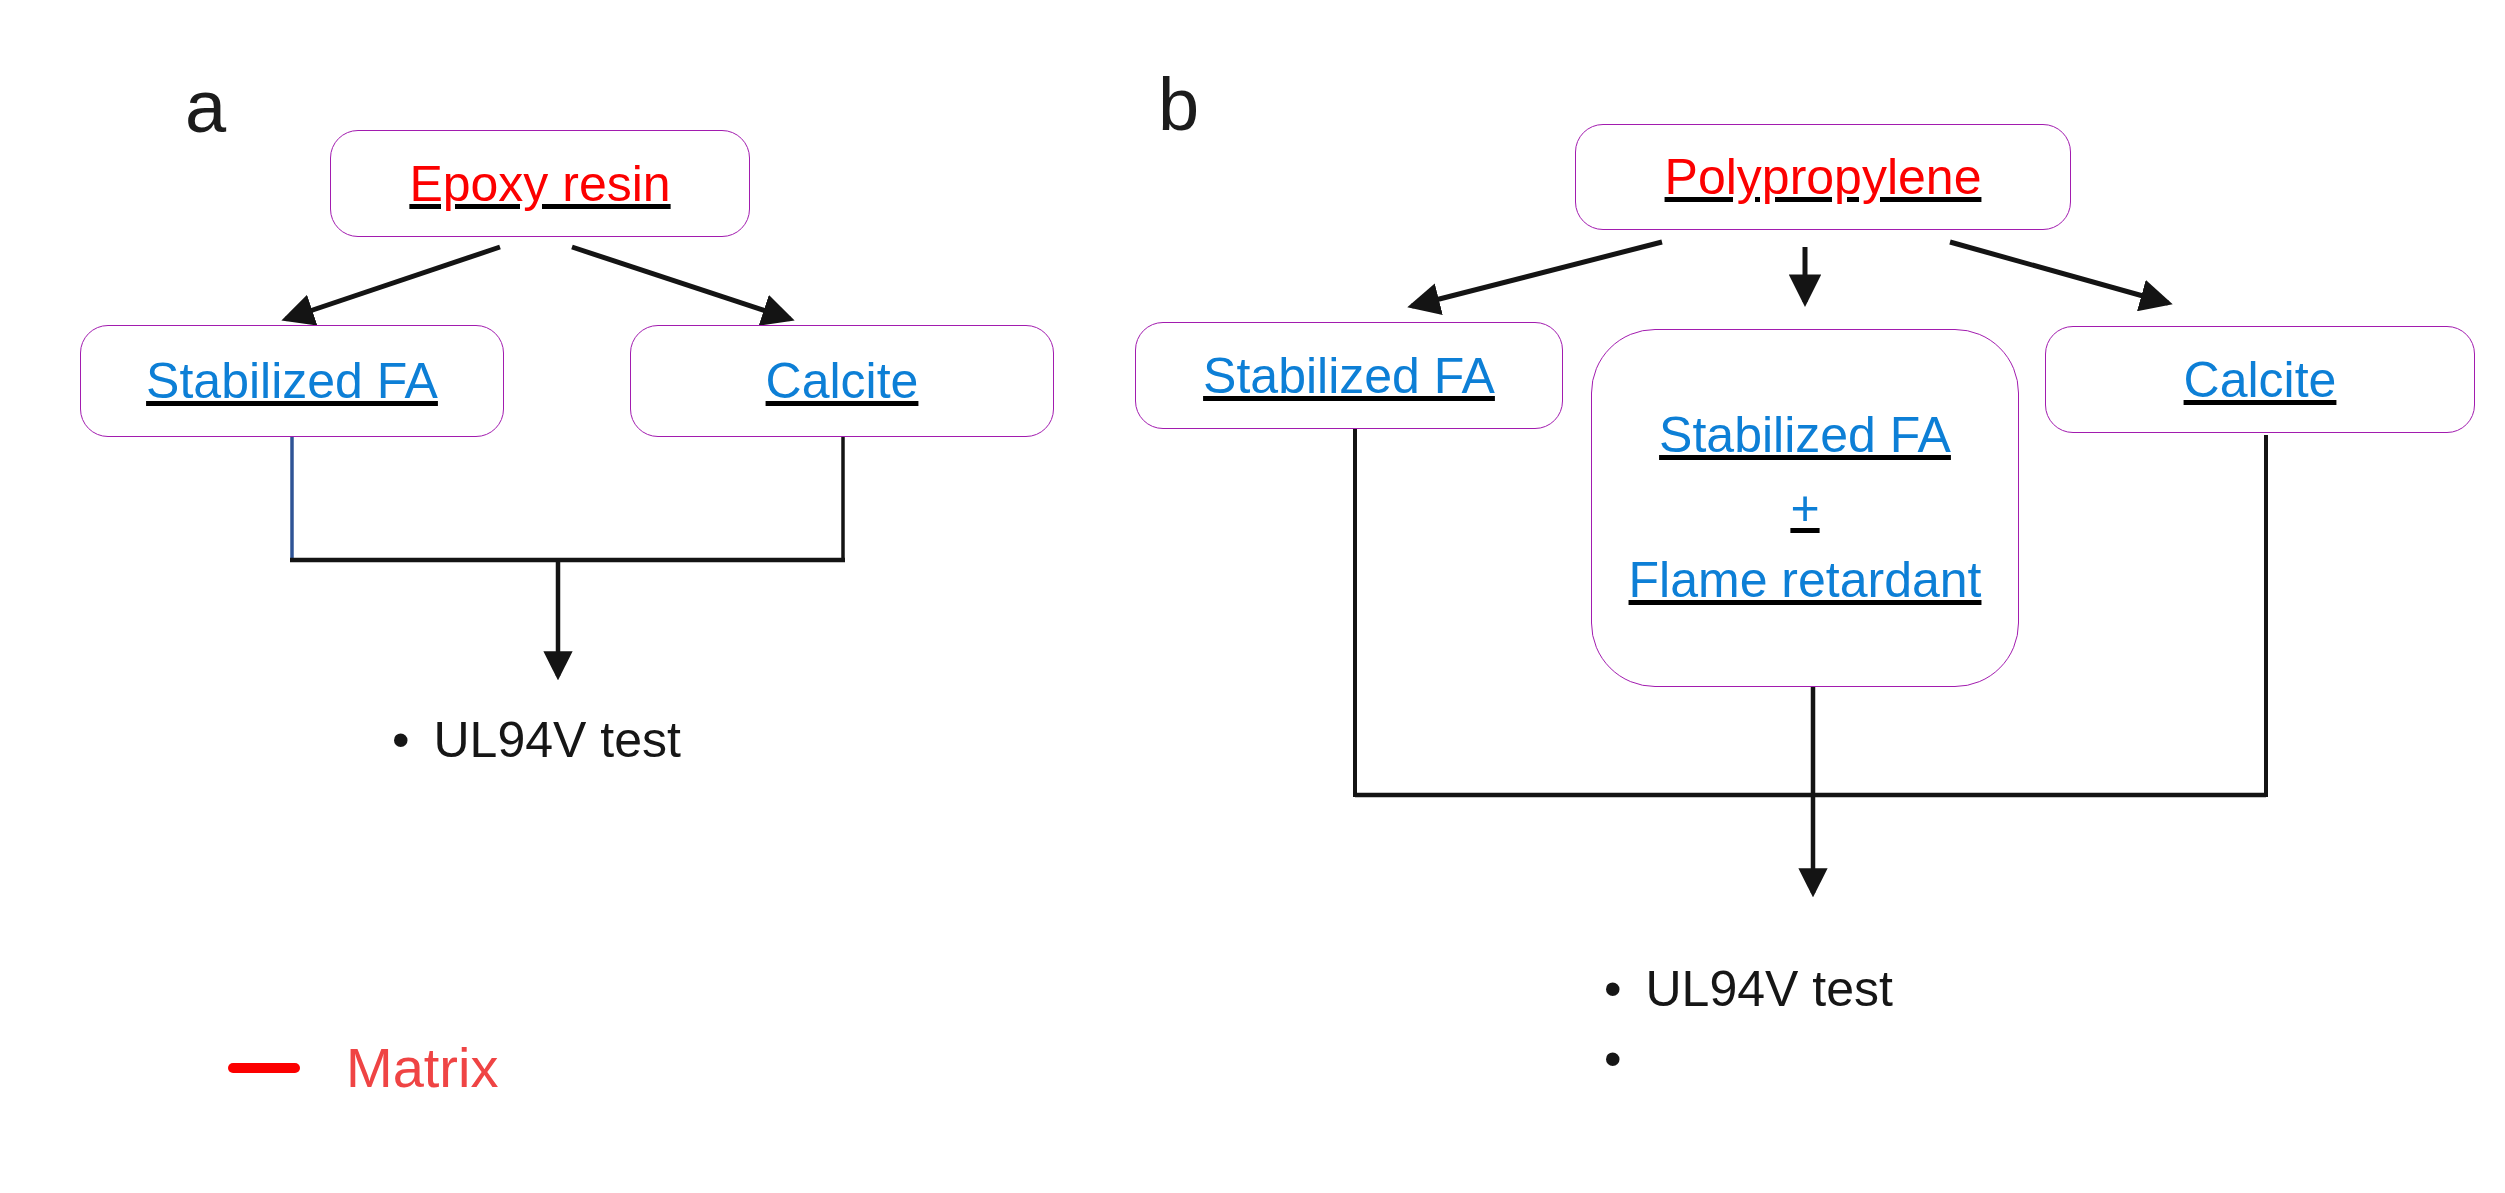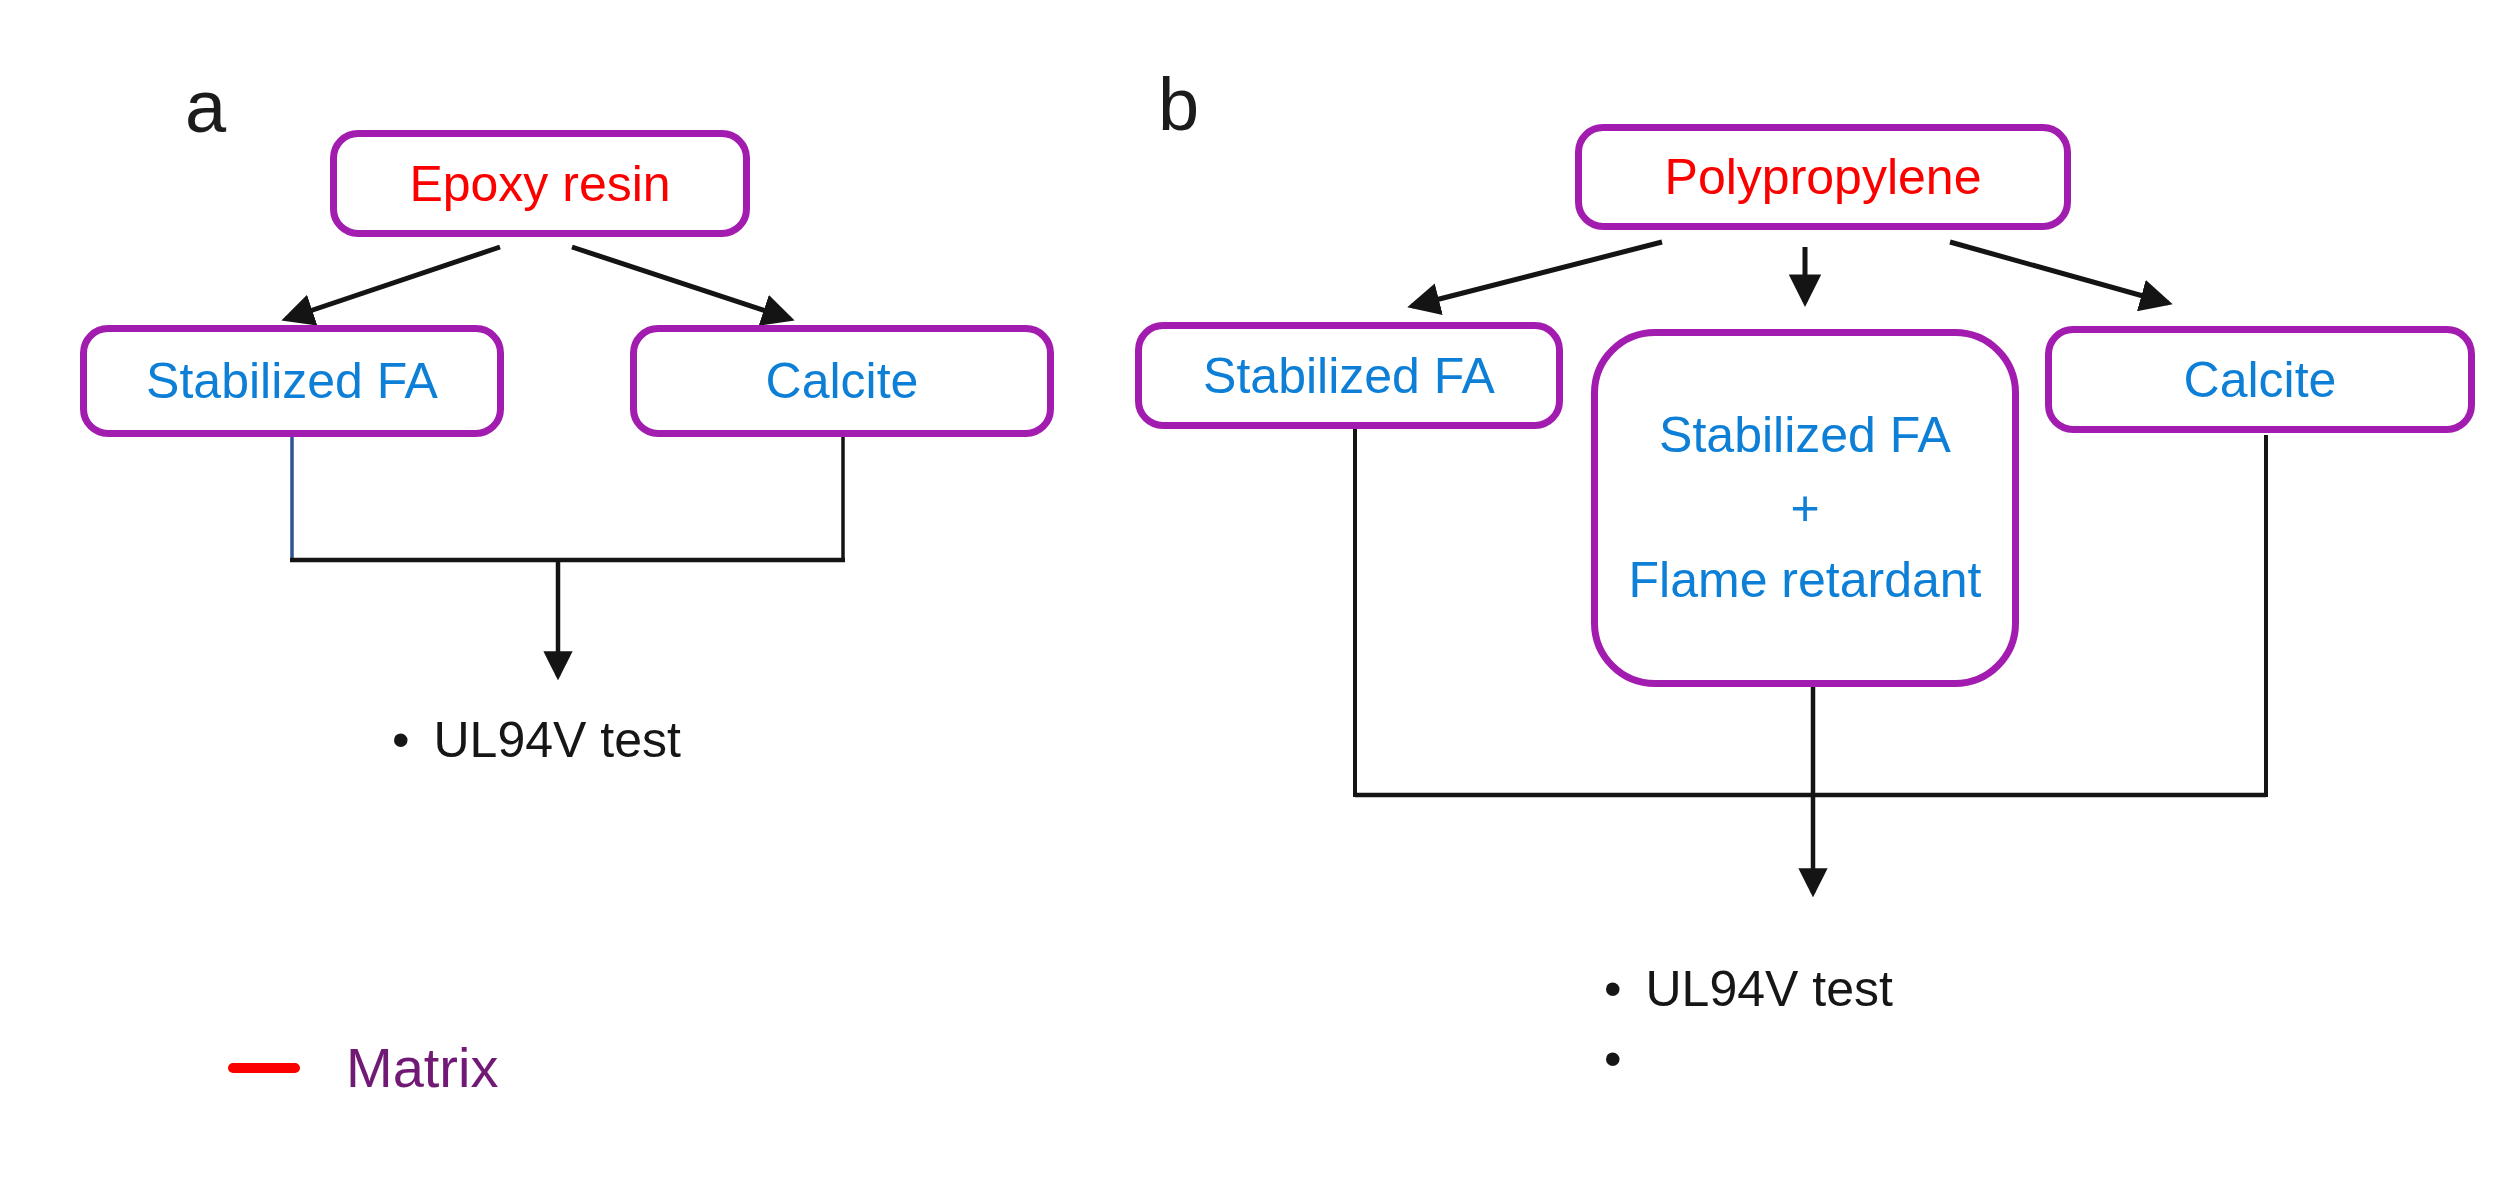--- a/index.html
+++ b/index.html
@@ -4,37 +4,38 @@
 <style>
   html,body{margin:0;padding:0;background:#ffffff;}
   .stage{
     position:relative;width:2505px;height:1193px;background:#ffffff;
     font-family:"Liberation Sans",sans-serif;overflow:hidden;
   }
   .panel-label{
     position:absolute;font-size:74px;color:#1c1c1c;line-height:1;
   }
   .node{
-    position:absolute;border:7px solid #a21caf;border-radius:28px;background:#ffffff;
+    position:absolute;border:1px solid #a21caf;border-radius:28px;background:#ffffff;
     display:flex;align-items:center;justify-content:center;text-align:center;
     box-sizing:border-box;
+    text-decoration:underline;
   }
   .node-text{font-size:50px;line-height:1.2;}
   .matrix-text{color:#fc0000;}
   .filler-text{color:#0d7fd6;}
   .node-mix{border-radius:64px;flex-direction:column;}
   .node-mix .mix-line{font-size:50px;line-height:1.45;color:#0d7fd6;}
   svg.wires{position:absolute;left:0;top:0;width:2505px;height:1193px;}
   .bullets{position:absolute;display:flex;flex-direction:column;}
   .bullet-row{display:flex;align-items:center;font-size:50px;color:#161616;}
   .bullet-dot{margin-right:24px;}
   .legend{position:absolute;left:228px;top:1042px;display:flex;flex-direction:column;row-gap:26px;}
   .legend-row{display:flex;align-items:center;height:52px;}
   .legend-swatch{width:72px;height:10px;border-radius:5px;margin-right:46px;flex:0 0 auto;}
-  .legend-label{font-size:56px;color:#701a75;line-height:1;}
+  .legend-label{font-size:56px;color:#ef4444;line-height:1;}
 </style>
 </head>
 <body>
 
 <div class="stage">
 
   <svg class="wires" viewBox="0 0 2505 1193" xmlns="http://www.w3.org/2000/svg">
     <defs>
       <marker id="ah" viewBox="0 0 10 10" refX="8.5" refY="5" markerWidth="6.5" markerHeight="6.5" orient="auto-start-reverse">
         <path d="M0,0 L10,5 L0,10 z" fill="#141414"></path>

